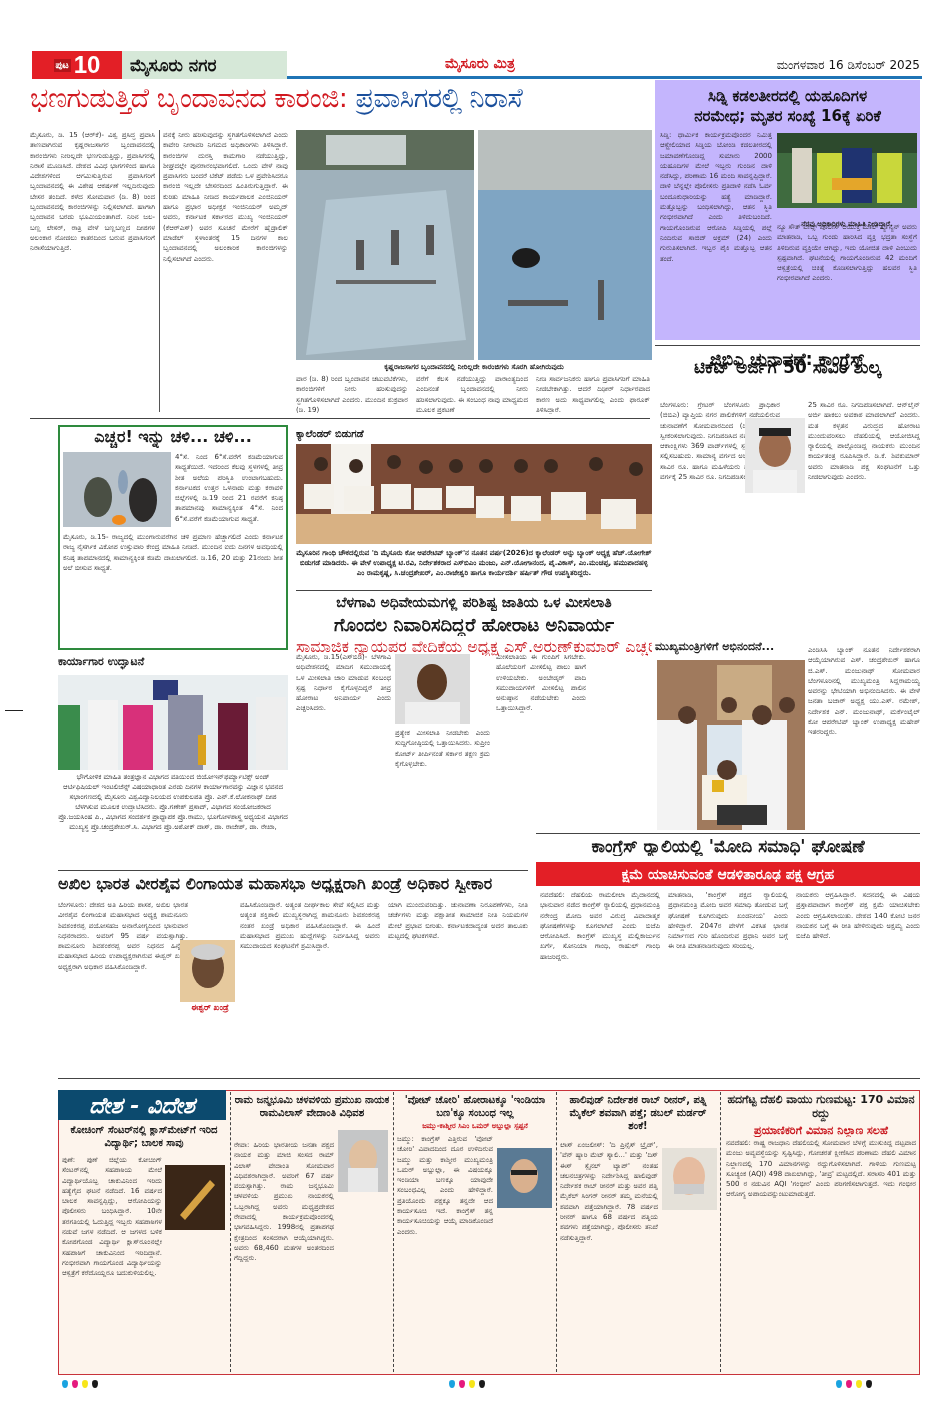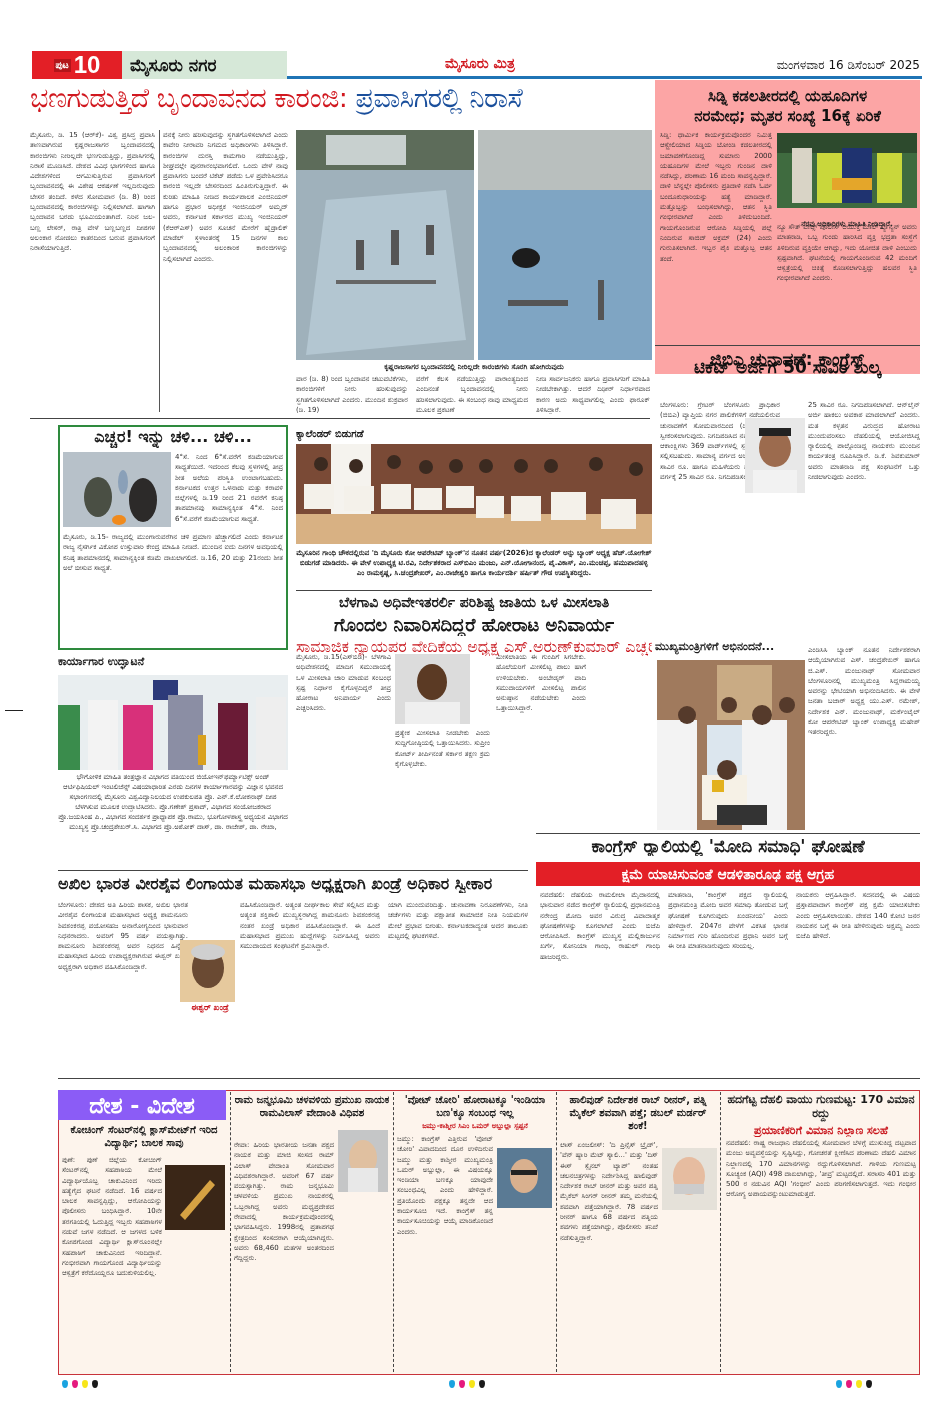--- a/index.html
+++ b/index.html
@@ -21,30 +21,30 @@
   .lead-headline .blue { color: #1a4f9c; }
 
   .body-text { font-size: 7px; line-height: 10.3px; color: #2a2a2a; text-align: justify; overflow: hidden; }
   .col-rule { width: 1px; background: #555; }
   .hrule { height: 1px; background: #444; }
 
   .photo { overflow: hidden; }
   .cap { font-size: 7px; line-height: 10px; text-align: center; color: #222; font-weight: bold; overflow: hidden; }
 
   
-  .sydney-box { left: 655px; top: 80px; width: 265px; height: 294px; background: #fca5a5; }
+  .sydney-box { left: 655px; top: 80px; width: 265px; height: 260px; background: #c4b5fd; }
   .sydney-head { font-size: 15px; font-weight: bold; text-align: center; color: #111; line-height: 20px; }
 
   .jb-head { font-size: 17px; font-weight: bold; text-align: center; color: #111; line-height: 24px; }
 
   .green-box { border: 2px solid #2e8a3e; }
   .pink-box { background: #fdf4ec; border: 1.5px solid #c8323a; }
 
   .red-band { background: #e31f26; color: #fff; }
-  .deshbox { background: #8b5cf6; color: #fff; font-size: 22px; font-weight: bold; display:flex; align-items:center; justify-content:center; }
+  .deshbox { background: #0c4a6e; color: #fff; font-size: 22px; font-weight: bold; display:flex; align-items:center; justify-content:center;font-style:italic; }
 
   .reg-marks { display: flex; gap: 4px; }
   .reg-dot { width: 6px; height: 8px; border-radius: 50% 50% 50% 50% / 40% 40% 60% 60%; }
   .dash-rule { border-left: 1px dashed #444; }
 </style>
 </head>
 <body>
 
 <div class="abs page-badge">
   <span class="pg-word">ಪುಟ</span>
@@ -183,21 +183,21 @@
         <circle cx="225" cy="22" r="7"></circle>
         <circle cx="255" cy="22" r="7"></circle>
         <circle cx="300" cy="20" r="7"></circle>
         <circle cx="340" cy="25" r="7"></circle>
       </g>
   </svg>
 </div>
 <div class="abs cap" style="left:296px;top:548px;width:356px;height:38px;">ಮೈಸೂರಿನ ಗಾಂಧಿ ಚೌಕದಲ್ಲಿರುವ 'ದಿ ಮೈಸೂರು ಕೋ ಆಪರೇಟಿವ್ ಬ್ಯಾಂಕ್'ನ ನೂತನ ವರ್ಷ(2026)ದ ಕ್ಯಾಲೆಂಡರ್ ಅನ್ನು ಬ್ಯಾಂಕ್ ಅಧ್ಯಕ್ಷ ಹೆಚ್.ಯೋಗೇಶ್ ಬಿಡುಗಡೆ ಮಾಡಿದರು. ಈ ವೇಳೆ ಉಪಾಧ್ಯಕ್ಷ ಟಿ.ರವಿ, ನಿರ್ದೇಶಕರಾದ ಎಸ್‌ಬಿಎಂ ಮಂಜು, ಎನ್.ಯೋಗಾನಂದ, ಪೈ.ವಿಕಾಸ್, ಎಂ.ಮಂಚಪ್ಪ, ಹಮುಪಾದಹಳ್ಳಿ ಎಂ ರಾಮಕೃಷ್ಣ, ಸಿ.ಚಂದ್ರಶೇಖರ್, ಎಂ.ರಾಜೇಶ್ವರಿ ಹಾಗೂ ಕಾರ್ಯದರ್ಶಿ ಹರ್ಷಿತ್ ಗೌಡ ಉಪಸ್ಥಿತರಿದ್ದರು.</div>
 
 <div class="abs hrule" style="left:296px;top:590px;width:356px;"></div>
-<div class="abs" style="left:296px;top:594px;width:356px;font-size:14px;font-weight:bold;text-align:center;white-space:nowrap;overflow:hidden;">ಬೆಳಗಾವಿ ಅಧಿವೇಇತರರ್ಲಿ ಪರಿಶಿಷ್ಟ ಜಾತಿಯ ಒಳ ಮೀಸಲಾತಿ</div>
+<div class="abs" style="left:296px;top:594px;width:356px;font-size:14px;font-weight:bold;text-align:center;white-space:nowrap;overflow:hidden;">ಬೆಳಗಾವಿ ಅಧಿವೇಯಮಗಳ್ಲಿ ಪರಿಶಿಷ್ಟ ಜಾತಿಯ ಒಳ ಮೀಸಲಾತಿ</div>
 <div class="abs" style="left:296px;top:614px;width:356px;font-size:18px;font-weight:bold;text-align:center;white-space:nowrap;overflow:hidden;">ಗೊಂದಲ ನಿವಾರಿಸದಿದ್ದರೆ ಹೋರಾಟ ಅನಿವಾರ್ಯ</div>
 <div class="abs" style="left:296px;top:637px;width:356px;font-size:16px;font-weight:normal;text-align:center;color:#c8141b;white-space:nowrap;overflow:hidden;">ಸಾಮಾಜಿಕ ನ್ಯಾಯಪರ ವೇದಿಕೆಯ ಅಧ್ಯಕ್ಷ ಎಸ್.ಅರುಣ್‌ಕುಮಾರ್ ಎಚ್ಚರಿಕೆ</div>
 <div class="abs body-text" style="left:296px;top:652px;width:95px;height:175px;">ಮೈಸೂರು, ಡಿ.15(ಎಸ್‌ಬಿಡಿ)- ಬೆಳಗಾವಿ ಅಧಿವೇಶನದಲ್ಲಿ ಮಾದಿಗ ಸಮುದಾಯಕ್ಕೆ ಒಳ ಮೀಸಲಾತಿ ಜಾರಿ ಮಾಡುವ ಸಂಬಂಧ ಸ್ಪಷ್ಟ ನಿರ್ಧಾರ ಕೈಗೊಳ್ಳದಿದ್ದರೆ ತೀವ್ರ ಹೋರಾಟ ಅನಿವಾರ್ಯ ಎಂದು ಎಚ್ಚರಿಸಿದರು.</div>
 <div class="abs photo" style="left:395px;top:654px;width:75px;height:70px;">
   <svg width="75" height="70" viewBox="0 0 75 70">
     <rect width="75" height="70" fill="#dcdcdc"></rect>
     <ellipse cx="37" cy="28" rx="15" ry="18" fill="#5b3a24"></ellipse>
     <rect x="10" y="48" width="55" height="22" fill="#efefef"></rect>
   </svg>
 </div>

